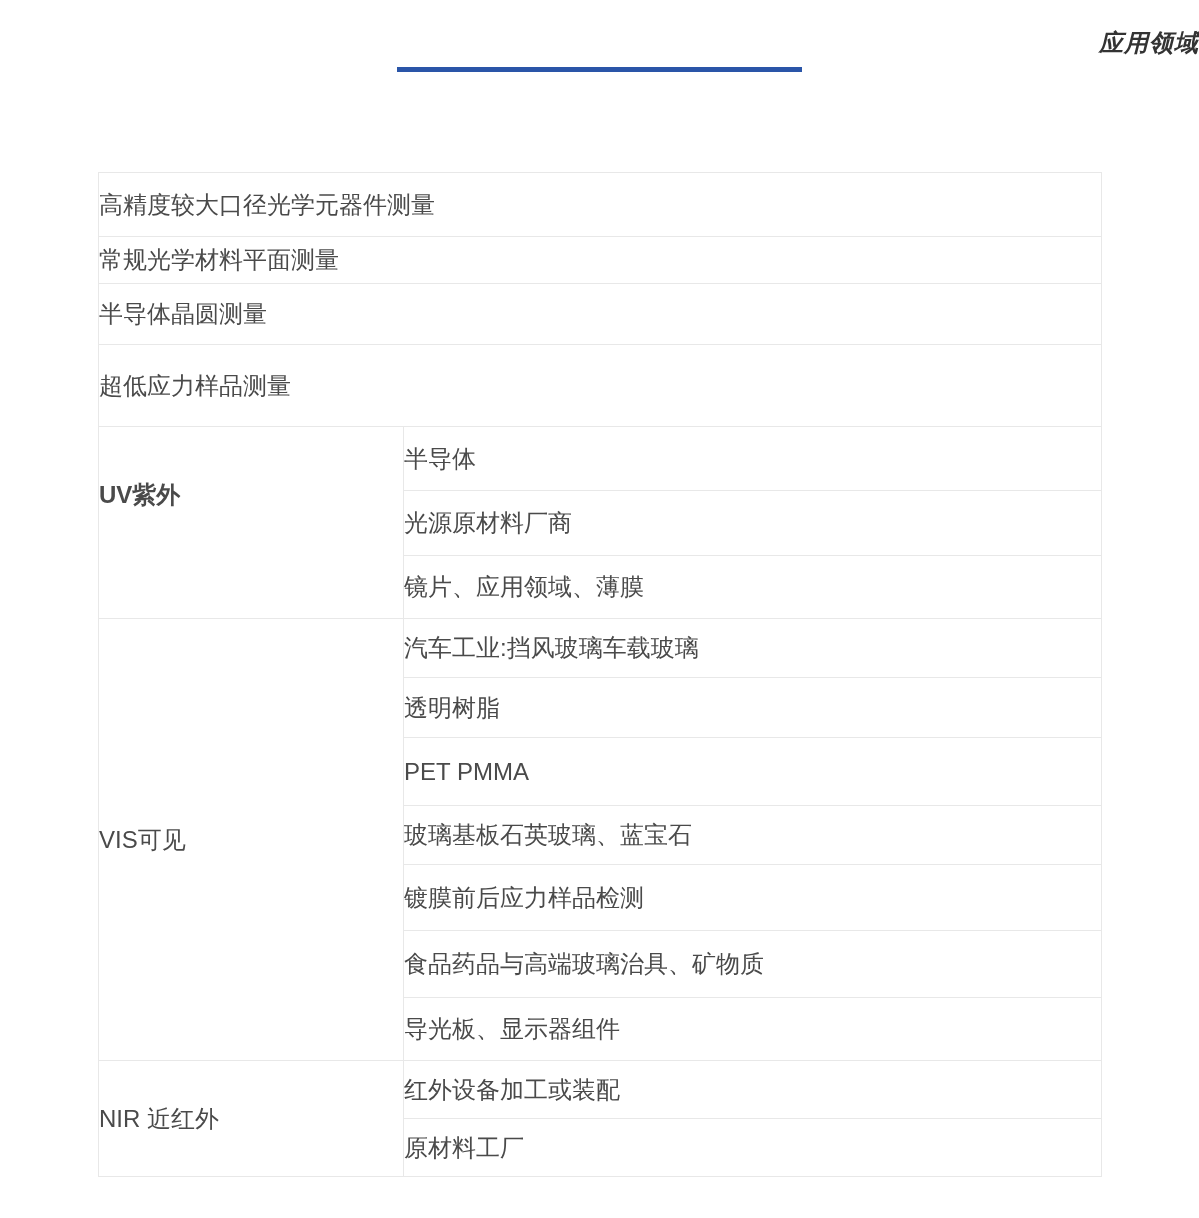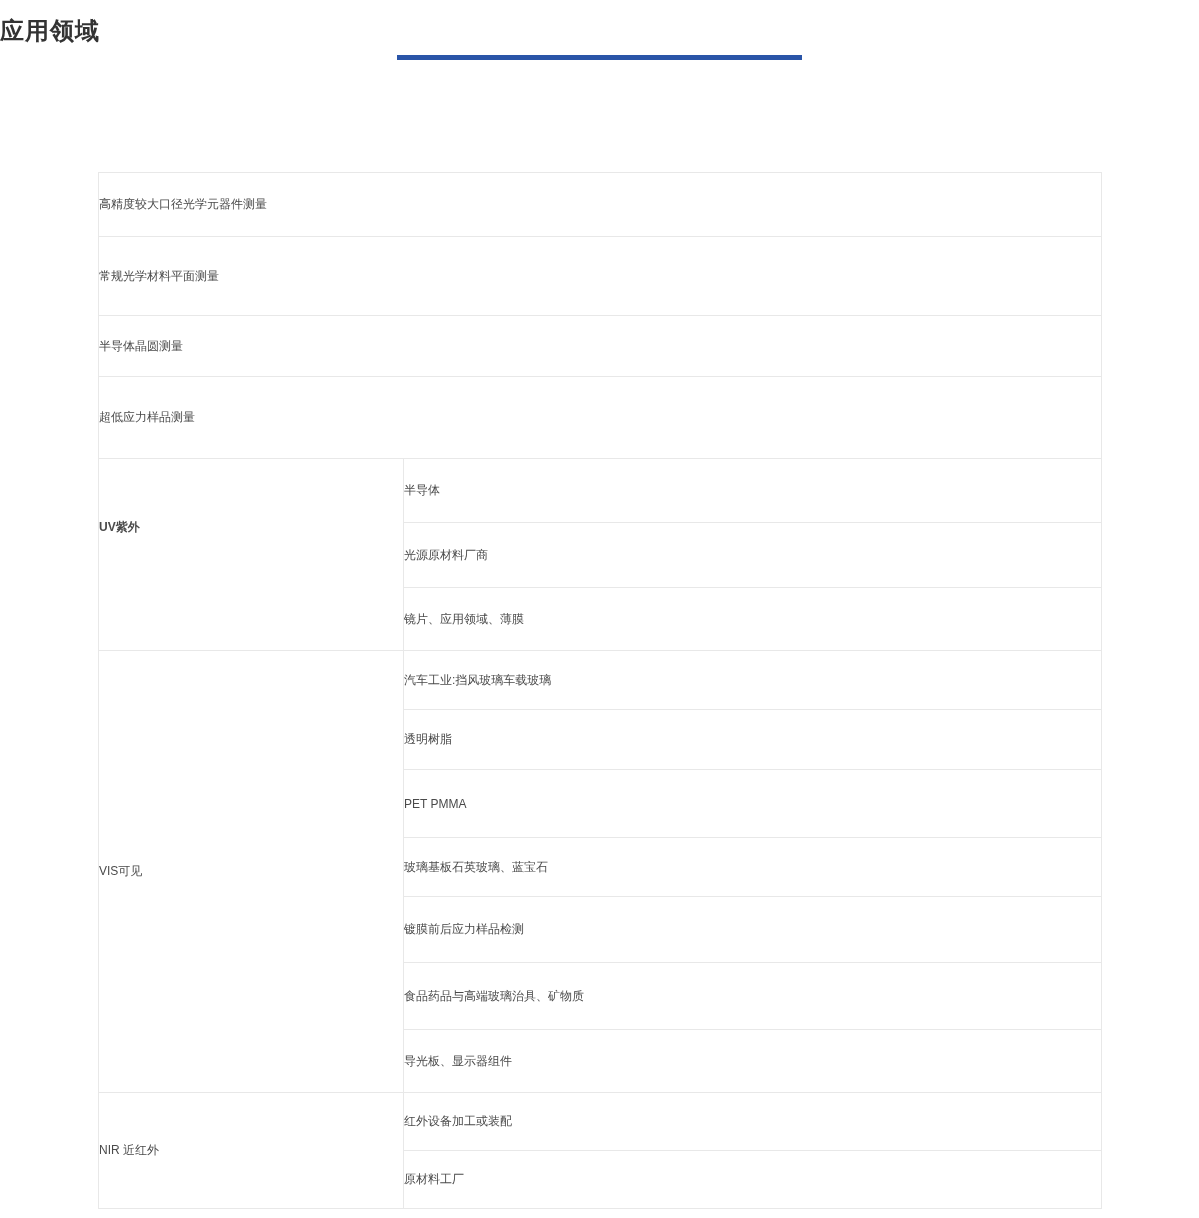--- a/index.html
+++ b/index.html
@@ -8,22 +8,23 @@
     background: #ffffff;
   }
   body {
     position: relative;
     width: 1199px;
     height: 1218px;
     font-family: "Liberation Sans", "DejaVu Sans", sans-serif;
     overflow: hidden;
   }
   .title-wrap {
-    padding-top: 16px;
-    text-align: left;
+    padding-top: 28px;
+    text-align: right;
+    font-style: italic;
   }
   .page-title {
     margin: 0;
     font-size: 24px;
     line-height: 30px;
     font-weight: bold;
     color: #333333;
     letter-spacing: 1px;
   }
   .title-underline {
@@ -37,21 +38,21 @@
     left: 98px;
     top: 172px;
   }
   table.apps {
     border-collapse: collapse;
     table-layout: fixed;
     width: 1003px;
   }
   table.apps td {
     border: 1px solid #e8e8e8;
-    font-size: 12px;
+    font-size: 24px;
     color: #4a4a4a;
     vertical-align: middle;
     padding: 0;
     box-sizing: border-box;
     white-space: nowrap;
     overflow: hidden;
   }
   td.cell-full  { padding-left: 69px; }
   td.cell-group { padding-left: 69px; }
   td.cell-item  { padding-left: 105px; }
@@ -70,21 +71,21 @@
   <table class="apps">
     <colgroup>
       <col style="width:305px">
       <col style="width:698px">
     </colgroup>
     <tbody>
 
       <tr style="height:64px">
         <td colspan="2" class="cell-full">高精度较大口径光学元器件测量</td>
       </tr>
-      <tr style="height:79px">
+      <tr style="height:47px">
         <td colspan="2" class="cell-full">常规光学材料平面测量</td>
       </tr>
       <tr style="height:61px">
         <td colspan="2" class="cell-full">半导体晶圆测量</td>
       </tr>
       <tr style="height:82px">
         <td colspan="2" class="cell-full">超低应力样品测量</td>
       </tr>
 
       <tr style="height:64px">

